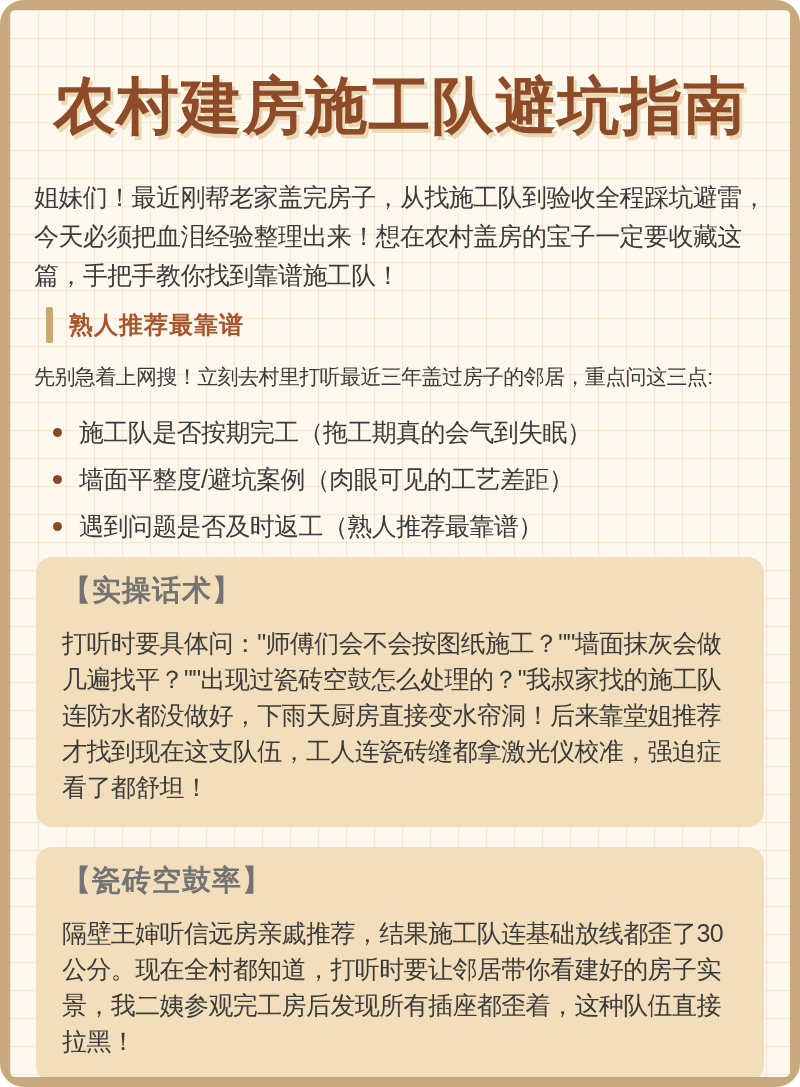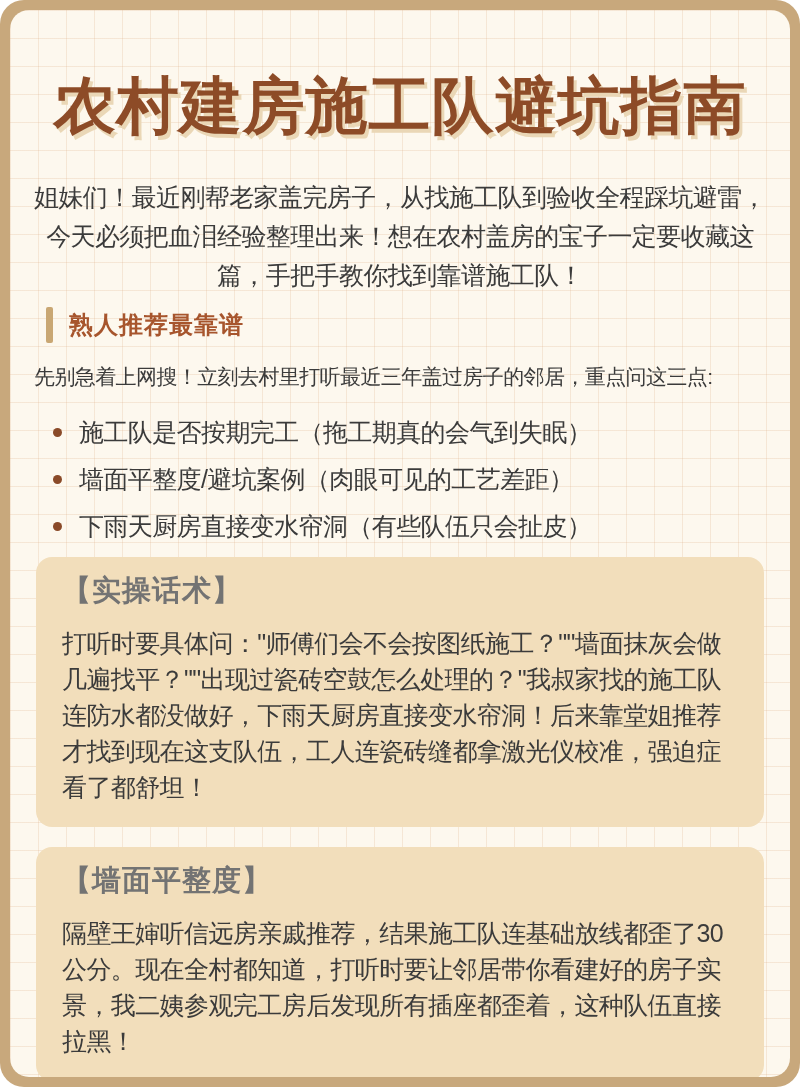--- a/index.html
+++ b/index.html
@@ -15,21 +15,21 @@
     box-sizing: border-box;
     background: #c8a87c;
     border-radius: 24px;
     padding: 10px;
     overflow: hidden;
   }
   .content {
     box-sizing: border-box;
     width: 100%;
     height: 100%;
-    border-radius: 19px;
+    border-radius: 5px;
     background-color: #fdf8ee;
     background-image:
       linear-gradient(to right, rgba(221,178,140,0.25) 1px, transparent 1px),
       linear-gradient(to bottom, rgba(221,178,140,0.25) 1px, transparent 1px);
     background-size: 28px 28px;
     overflow: hidden;
   }
   .title {
     margin: 62px 0 0;
     text-align: center;
@@ -39,21 +39,20 @@
     color: #8d4b27;
     letter-spacing: 1px;
     text-shadow: 3px 4px 0 #ead7b6;
   }
   .intro {
     margin: 38px 24px 0;
     font-size: 25px;
     line-height: 39px;
     letter-spacing: -0.6px;
     color: #3b3b3b;
-    text-align: center;
   }
   .section-head {
     display: flex;
     align-items: center;
     margin: 12px 0 0 36px;
   }
   .accent-bar {
     flex: 0 0 auto;
     width: 7px;
     height: 36px;
@@ -142,28 +141,28 @@
       <li>
         <span class="dot"></span>
         <span>施工队是否按期完工（拖工期真的会气到失眠）</span>
       </li>
       <li>
         <span class="dot"></span>
         <span>墙面平整度/避坑案例（肉眼可见的工艺差距）</span>
       </li>
       <li>
         <span class="dot"></span>
-        <span>下雨天厨房直接变水帘洞（有些队伍只会扯皮）</span>
+        <span>遇到问题是否及时返工（熟人推荐最靠谱）</span>
       </li>
     </ul>
 
     <section class="card">
       <h2 class="card-title">【实操话术】</h2>
       <p class="card-body">打听时要具体问："师傅们会不会按图纸施工？""墙面抹灰会做几遍找平？""出现过瓷砖空鼓怎么处理的？"我叔家找的施工队连防水都没做好，下雨天厨房直接变水帘洞！后来靠堂姐推荐才找到现在这支队伍，工人连瓷砖缝都拿激光仪校准，强迫症看了都舒坦！</p>
     </section>
 
     <section class="card second">
-      <h2 class="card-title">【墙面平整度】</h2>
+      <h2 class="card-title">【瓷砖空鼓率】</h2>
       <p class="card-body">隔壁王婶听信远房亲戚推荐，结果施工队连基础放线都歪了30公分。现在全村都知道，打听时要让邻居带你看建好的房子实景，我二姨参观完工房后发现所有插座都歪着，这种队伍直接拉黑！</p>
     </section>
 
   </div>
 </div>
 
 </body></html>

